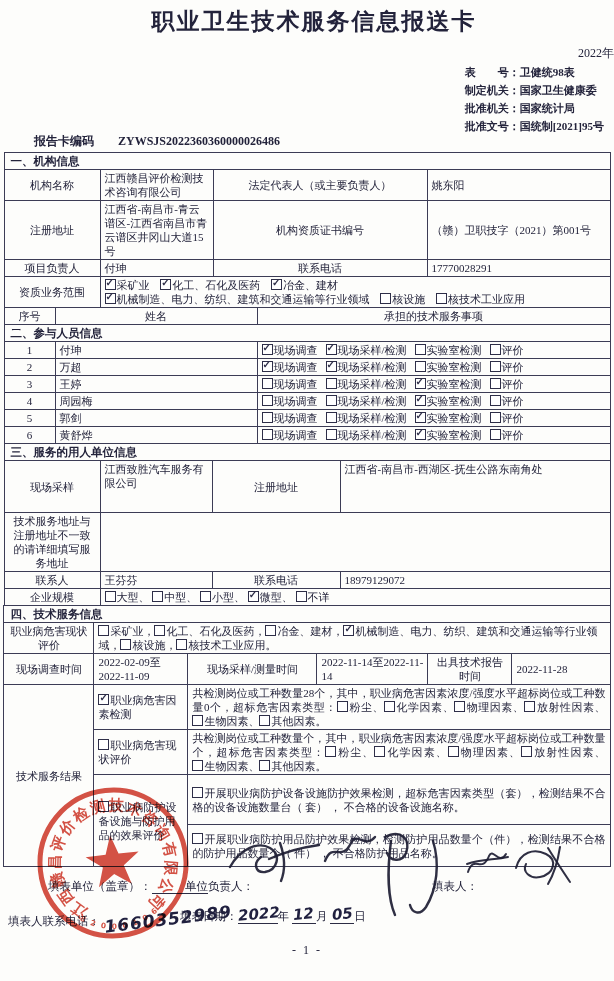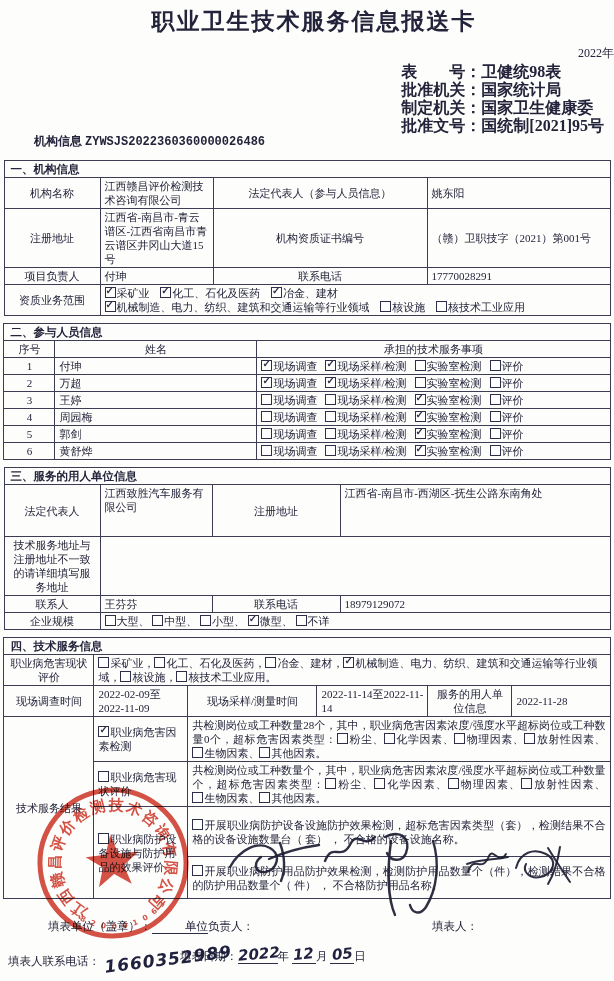--- a/index.html
+++ b/index.html
@@ -3,26 +3,26 @@
 <meta charset="utf-8">
 <style>
   html,body{margin:0;padding:0;background:#9a9a9a;}
   .page{position:relative;width:614px;height:981px;margin:0 auto;background:#fdfdfb;
         font-family:"Liberation Serif","DejaVu Serif",serif;color:#23233b;overflow:hidden;}
   
   .hdr{position:relative;height:152px;}
   .title{position:absolute;top:6px;left:0;width:100%;text-align:center;
          font-size:23px;font-weight:bold;letter-spacing:2px;margin-left:7px;}
   .year{position:absolute;top:45px;left:0;width:100%;text-align:right;font-size:12px;}
-  .meta{position:absolute;top:63px;right:10px;font-size:16px;font-weight:bold;line-height:18px;}
+  .meta{position:absolute;top:63px;right:10px;font-size:11px;font-weight:bold;line-height:18px;}
   .meta-line span{white-space:pre;}
   .code{position:absolute;bottom:2px;left:34px;font-size:12px;font-weight:bold;}
-  .code .codeval{margin-left:3px;font-family:Liberation Mono, monospace;}
-  
-  table.tbl{border-collapse:collapse;table-layout:fixed;width:606px;margin:8px auto;}
+  .code .codeval{margin-left:24px;font-family:Liberation Serif, serif;}
+  
+  table.tbl{border-collapse:collapse;table-layout:fixed;width:606px;margin:0 auto;}
   table.tbl + table.tbl{margin-top:-1px;}
   .tbl td{border:1px solid #3c3c55;padding:1px 4px;font-size:11px;line-height:14px;
           overflow:hidden;vertical-align:middle;}
   td.sech{font-weight:bold;text-align:left;padding-left:6px;font-size:11.5px;}
   td.lbl{text-align:center;}
   td.val{text-align:left;}
   td.just{text-align:justify;}
   
   .cb{display:inline-block;width:9px;height:9px;border:1px solid #2e2e48;background:#fff;
       position:relative;vertical-align:-1px;margin-right:1px;}
@@ -60,44 +60,44 @@
 </head>
 <body>
 
 <div class="page">
 
   <div class="hdr">
     <div class="title">职业卫生技术服务信息报送卡</div>
     <div class="year">2022年</div>
     <div class="meta">
       <div class="meta-line"><span>表　　号：</span><span>卫健统98表</span></div>
+      <div class="meta-line"><span>制定机关：</span><span>国家卫生健康委</span></div>
       <div class="meta-line"><span>批准机关：</span><span>国家统计局</span></div>
-      <div class="meta-line"><span>制定机关：</span><span>国家卫生健康委</span></div>
       <div class="meta-line"><span>批准文号：</span><span>国统制[2021]95号</span></div>
     </div>
     <div class="code">
-      <span>机构信息</span><span class="codeval">ZYWSJS2022360360000026486</span>
+      <span>报告卡编码</span><span class="codeval">ZYWSJS2022360360000026486</span>
     </div>
   </div>
 
   <table class="tbl">
     <colgroup>
         <col style="width:96px">
         <col style="width:113px">
         <col style="width:214px">
         <col style="width:183px">
       </colgroup>
     <tbody>
         <tr style="height:14px">
           <td colspan="4" class="sech">一、机构信息</td>
         </tr>
     <tr style="height:31px">
       <td class="lbl">机构名称</td>
       <td class="val">江西赣昌评价检测技术咨询有限公司</td>
-      <td class="lbl">法定代表人（参与人员信息）</td>
+      <td class="lbl">法定代表人（或主要负责人）</td>
       <td class="val">姚东阳</td>
     </tr>
     <tr style="height:45px">
       <td class="lbl">注册地址</td>
       <td class="val">江西省-南昌市-青云谱区-江西省南昌市青云谱区井冈山大道15号</td>
       <td class="lbl">机构资质证书编号</td>
       <td class="val">（赣）卫职技字（2021）第001号</td>
     </tr>
     <tr style="height:17px">
       <td class="lbl">项目负责人</td>
@@ -119,28 +119,28 @@
   </tbody>
     </table>
 
   <table class="tbl">
     <colgroup>
         <col style="width:51px">
         <col style="width:202px">
         <col style="width:353px">
       </colgroup>
     <tbody>
-        <tr style="height:14px">
-          <td colspan="3" class="sech">二、参与人员信息</td>
-        </tr>
-    <tr style="height:16px">
+        <tr style="height:16px">
       <td class="lbl">序号</td>
       <td class="lbl">姓名</td>
       <td class="lbl">承担的技术服务事项</td>
     </tr>
+    <tr style="height:14px">
+          <td colspan="3" class="sech">二、参与人员信息</td>
+        </tr>
     <tr style="height:16px">
       <td class="lbl">1</td>
       <td class="val">付珅</td>
       <td class="val">
         <span class="ci"><i class="cb checked"></i><span>现场调查</span></span><span class="ci"><i class="cb checked"></i><span>现场采样/检测</span></span><span class="ci"><i class="cb"></i><span>实验室检测</span></span><span class="ci"><i class="cb"></i><span>评价</span></span>
       </td>
     </tr>
     <tr style="height:16px">
       <td class="lbl">2</td>
       <td class="val">万超</td>
@@ -184,21 +184,21 @@
         <col style="width:96px">
         <col style="width:112px">
         <col style="width:128px">
         <col style="width:270px">
       </colgroup>
     <tbody>
         <tr style="height:14px">
           <td colspan="4" class="sech">三、服务的用人单位信息</td>
         </tr>
     <tr style="height:52px">
-      <td class="lbl">法定代表人</td>
+      <td class="lbl">现场采样</td>
       <td class="val" style="vertical-align:top">江西致胜汽车服务有限公司</td>
       <td class="lbl">注册地址</td>
       <td class="val" style="vertical-align:top">江西省-南昌市-西湖区-抚生公路东南角处</td>
     </tr>
     <tr style="height:40px">
       <td class="lbl">技术服务地址与注册地址不一致的请详细填写服务地址</td>
       <td class="val" colspan="3"></td>
     </tr>
     <tr style="height:17px">
       <td class="lbl">联系人</td>
@@ -236,21 +236,21 @@
       <td class="lbl">职业病危害现状评价</td>
       <td class="val" colspan="5">
         <span class="cx"><i class="cb"></i><span>采矿业，</span></span><span class="cx"><i class="cb"></i><span>化工、石化及医药，</span></span><span class="cx"><i class="cb"></i><span>冶金、建材，</span></span><span><i class="cb checked"></i><span>机械制造、电力、纺织、建筑和交通运输等行业领域，</span></span><span class="cx"><i class="cb"></i><span>核设施，</span></span><span class="cx"><i class="cb"></i><span>核技术工业应用。</span></span>
       </td>
     </tr>
     <tr style="height:30px">
       <td class="lbl">现场调查时间</td>
       <td class="val">2022-02-09至2022-11-09</td>
       <td class="lbl">现场采样/测量时间</td>
       <td class="val">2022-11-14至2022-11-14</td>
-      <td class="lbl">服务的用人单位信息</td>
+      <td class="lbl">出具技术报告时间</td>
       <td class="val">2022-11-28</td>
     </tr>
     <tr style="height:44px">
       <td class="lbl" rowspan="4">技术服务结果</td>
       <td class="val"><i class="cb checked"></i><span>职业病危害因素检测</span></td>
       <td class="val just" colspan="4">
         <span>共检测岗位或工种数量28个，其中，职业病危害因素浓度/强度水平超标岗位或工种数量0个，超标危害因素类型：</span><span class="cx"><i class="cb"></i><span>粉尘、</span></span><span class="cx"><i class="cb"></i><span>化学因素、</span></span><span class="cx"><i class="cb"></i><span>物理因素、</span></span><span class="cx"><i class="cb"></i><span>放射性因素、</span></span><span class="cx"><i class="cb"></i><span>生物因素、</span></span><span class="cx"><i class="cb"></i><span>其他因素。</span></span>
       </td>
     </tr>
     <tr style="height:44px">

